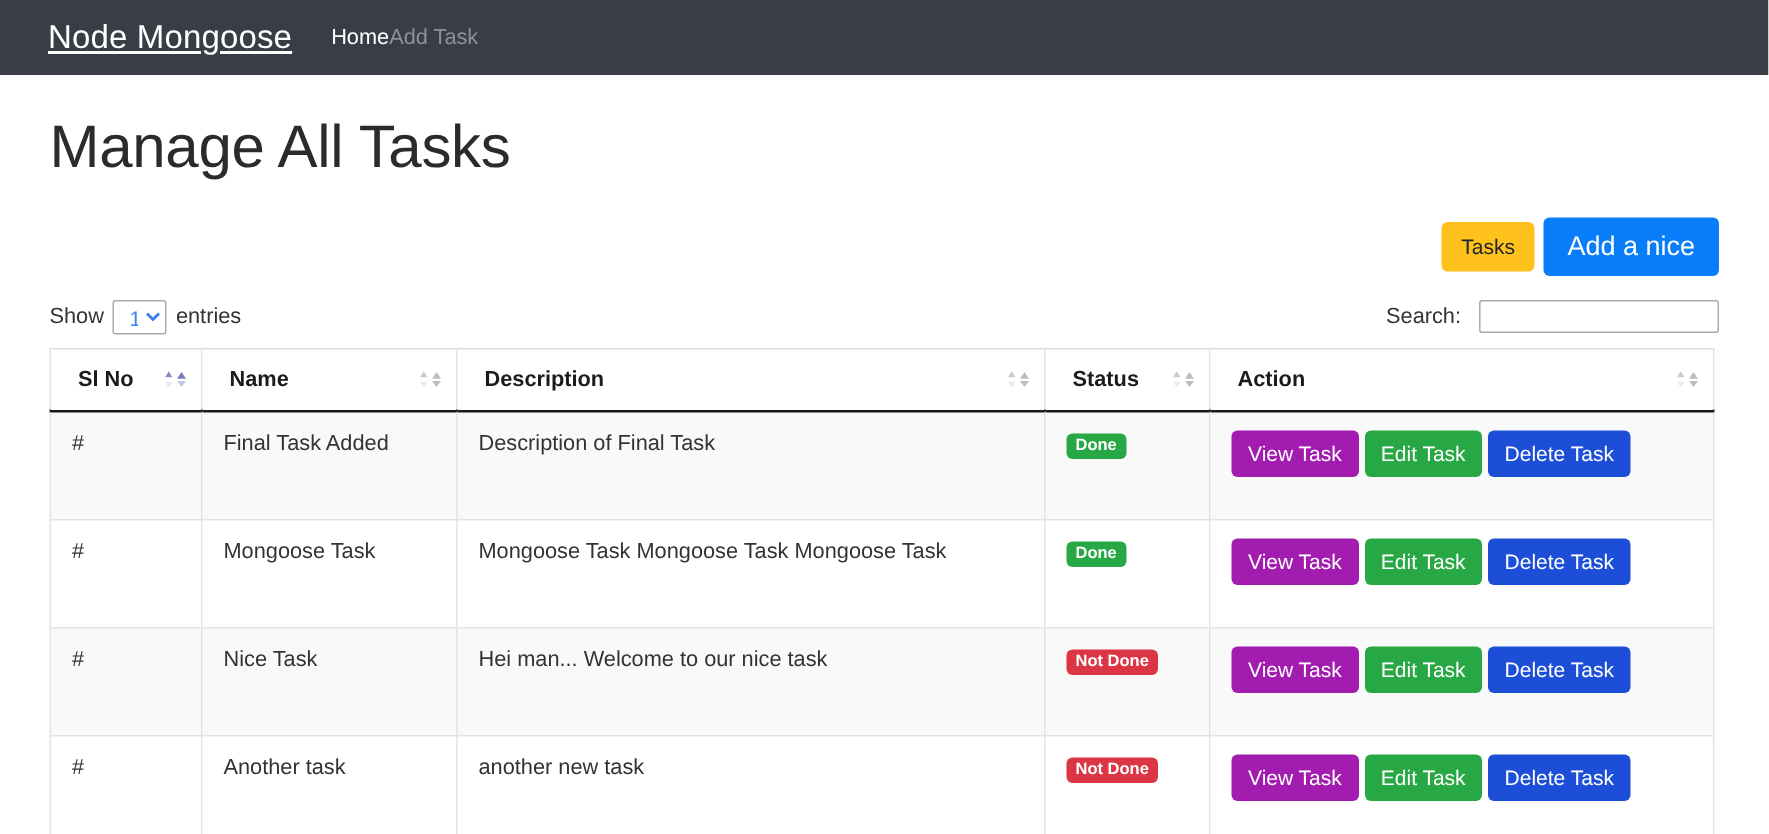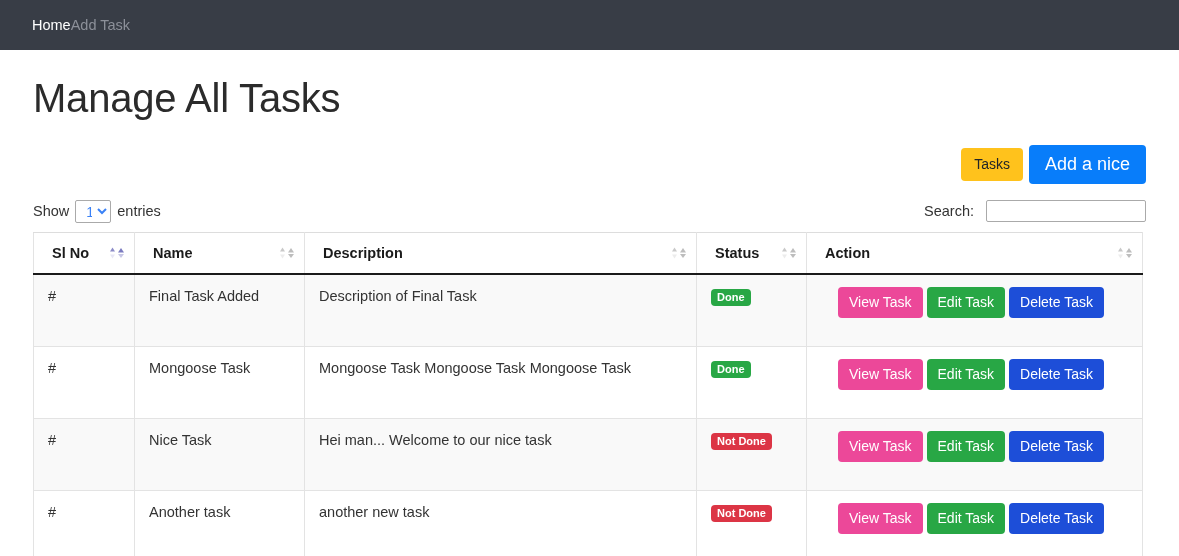--- a/index.html
+++ b/index.html
@@ -189,28 +189,29 @@
     border: none;
     border-radius: 4px;
     color: #fff;
     font-size: 14px;
     padding: 7px 11px 8px 11px;
     line-height: 1.15;
     cursor: pointer;
     font-family: "Liberation Sans", sans-serif;
     white-space: nowrap;
   }
-  .abtn-view { background: #ec4899; margin-left: 17px; }
+  .abtn-view { background: #a21caf; }
   .abtn-edit { background: #28a745; }
   .abtn-del  { background: #1d4ed8; }
 </style>
 </head>
 <body>
 
 <div class="navbar">
+  <a class="brand" href="#">Node Mongoose</a>
   <div class="nav-links">
     <a class="nav-link active" href="#">Home</a>
     <a class="nav-link muted" href="#">Add Task</a>
   </div>
 </div>
 
 <div class="page">
 
   <h1 class="page-title">Manage All Tasks</h1>
 

